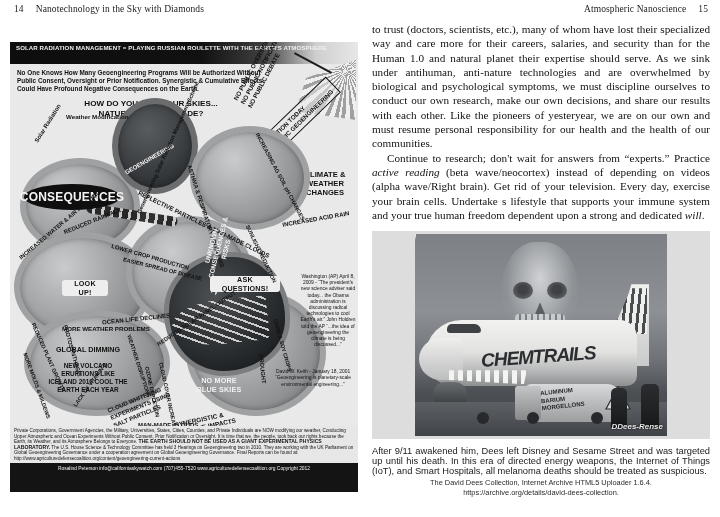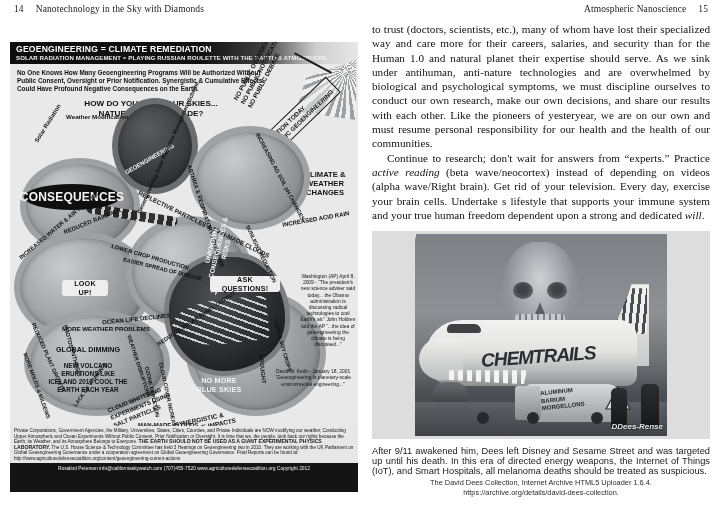--- a/index.html
+++ b/index.html
@@ -432,21 +432,20 @@
     <span class="folio">14</span><span>Nanotechnology in the Sky with Diamonds</span>
   </div>
   <div class="runhead runhead-right">
     <span>Atmospheric Nanoscience</span><span class="folio">15</span>
   </div>
 
   <div class="col-left">
     <div class="poster">
 
       <div class="poster-head">
-        <div class="ph-title">GEOENGINEERING = CLIMATE REMEDIATION</div>
         <div class="ph-sub">SOLAR RADIATION MANAGEMENT = PLAYING RUSSIAN ROULETTE WITH THE EARTH'S ATMOSPHERE</div>
       </div>
 
       <div class="corner-fan"></div>
       <div class="fan-line"></div>
 
       <div class="poster-sub2">No One Knows How Many Geoengineering Programs Will be Authorized Without Public Consent, Oversight or Prior Notification. Synergistic &amp; Cumulative Effects Could Have Profound Negative Consequences on the Earth.</div>
 
       <div class="ask-head">
         <div>HOW DO YOU LIKE YOUR SKIES...</div>

